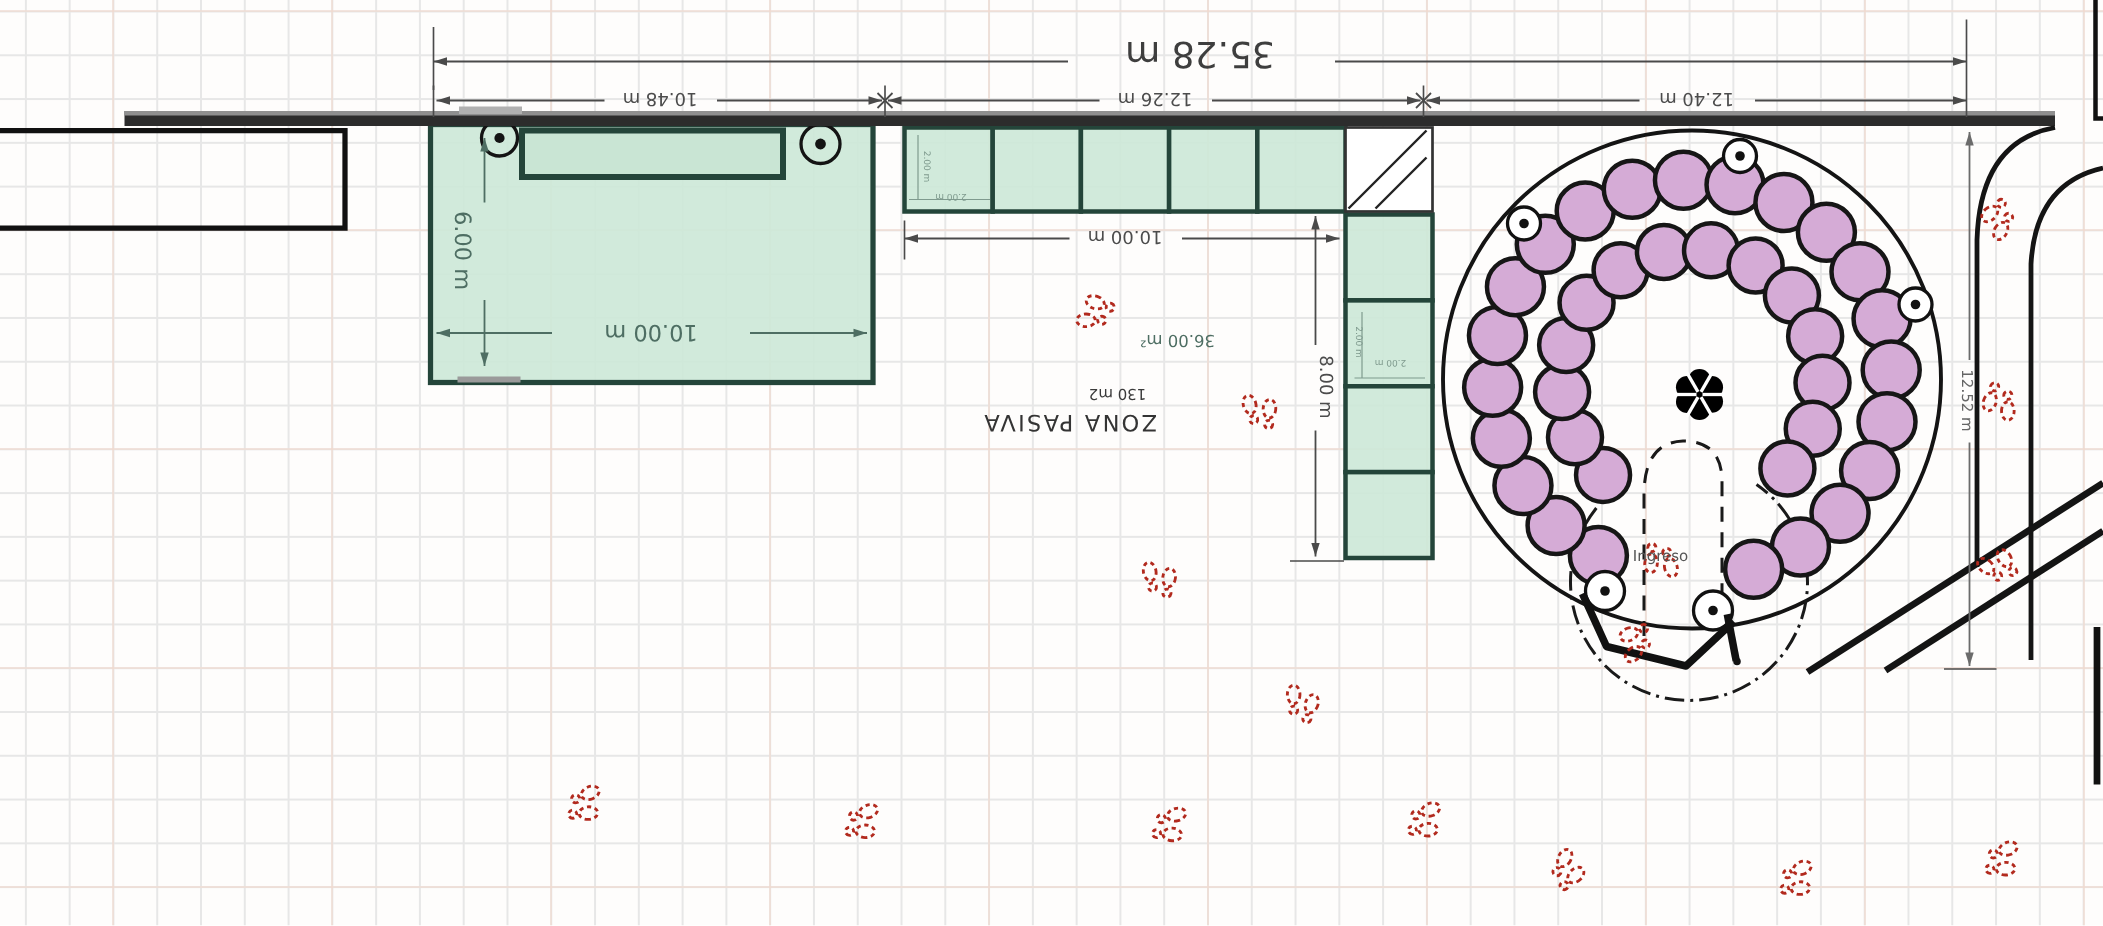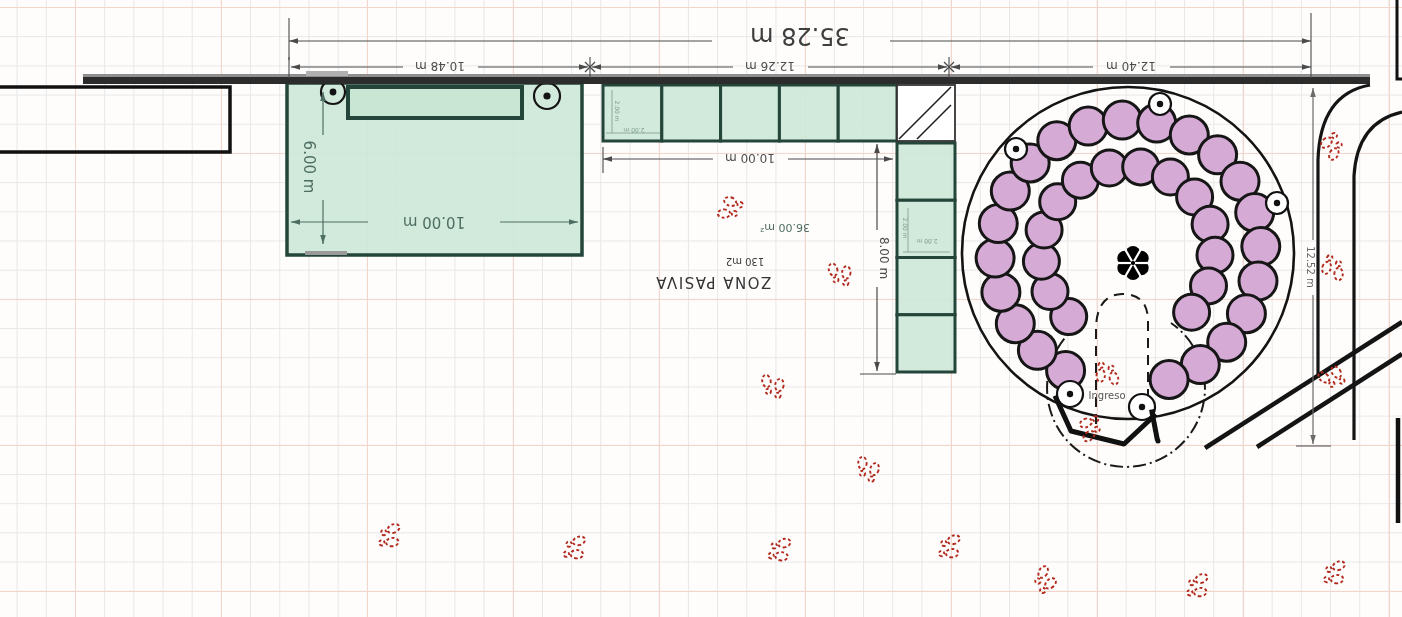--- a/index.html
+++ b/index.html
@@ -394,18 +394,18 @@
   <div class="lbl mid" style="left:770px;top:66px;">12.26 m</div>
   <div class="lbl mid" style="left:1131px;top:66px;">12.40 m</div>
   <div class="lbl v teal f15" style="left:308px;top:167px;">6.00 m</div>
   <div class="lbl teal f15" style="left:434px;top:221px;">10.00 m</div>
   <div class="lbl mid" style="left:750px;top:158px;">10.00 m</div>
   <div class="lbl v mid" style="left:884px;top:258px;">8.00 m</div>
   <div class="lbl v f10" style="left:1310px;top:267px;color:#666;">12.52 m</div>
   <div class="lbl teal f11" style="left:785px;top:227px;">36.00 m²</div>
   <div class="lbl zona" style="left:713px;top:281px;">ZONA PASIVA</div>
   <div class="lbl f10" style="left:745px;top:261px;color:#3a3a3a;">130 m2</div>
-  <div class="lbl n f10" style="left:1107px;top:396px;color:#555;">Ingreso</div>
+  <div class="lbl n f10" style="left:1107px;top:372px;color:#555;">Ingreso</div>
   <div class="lbl v f6" style="left:617px;top:111px;">2.00 m</div>
   <div class="lbl f6" style="left:634px;top:130px;">2.00 m</div>
   <div class="lbl v f6" style="left:905px;top:228px;">2.00 m</div>
   <div class="lbl f6" style="left:927px;top:241px;">2.00 m</div>
 </div>
 
 </body></html>

